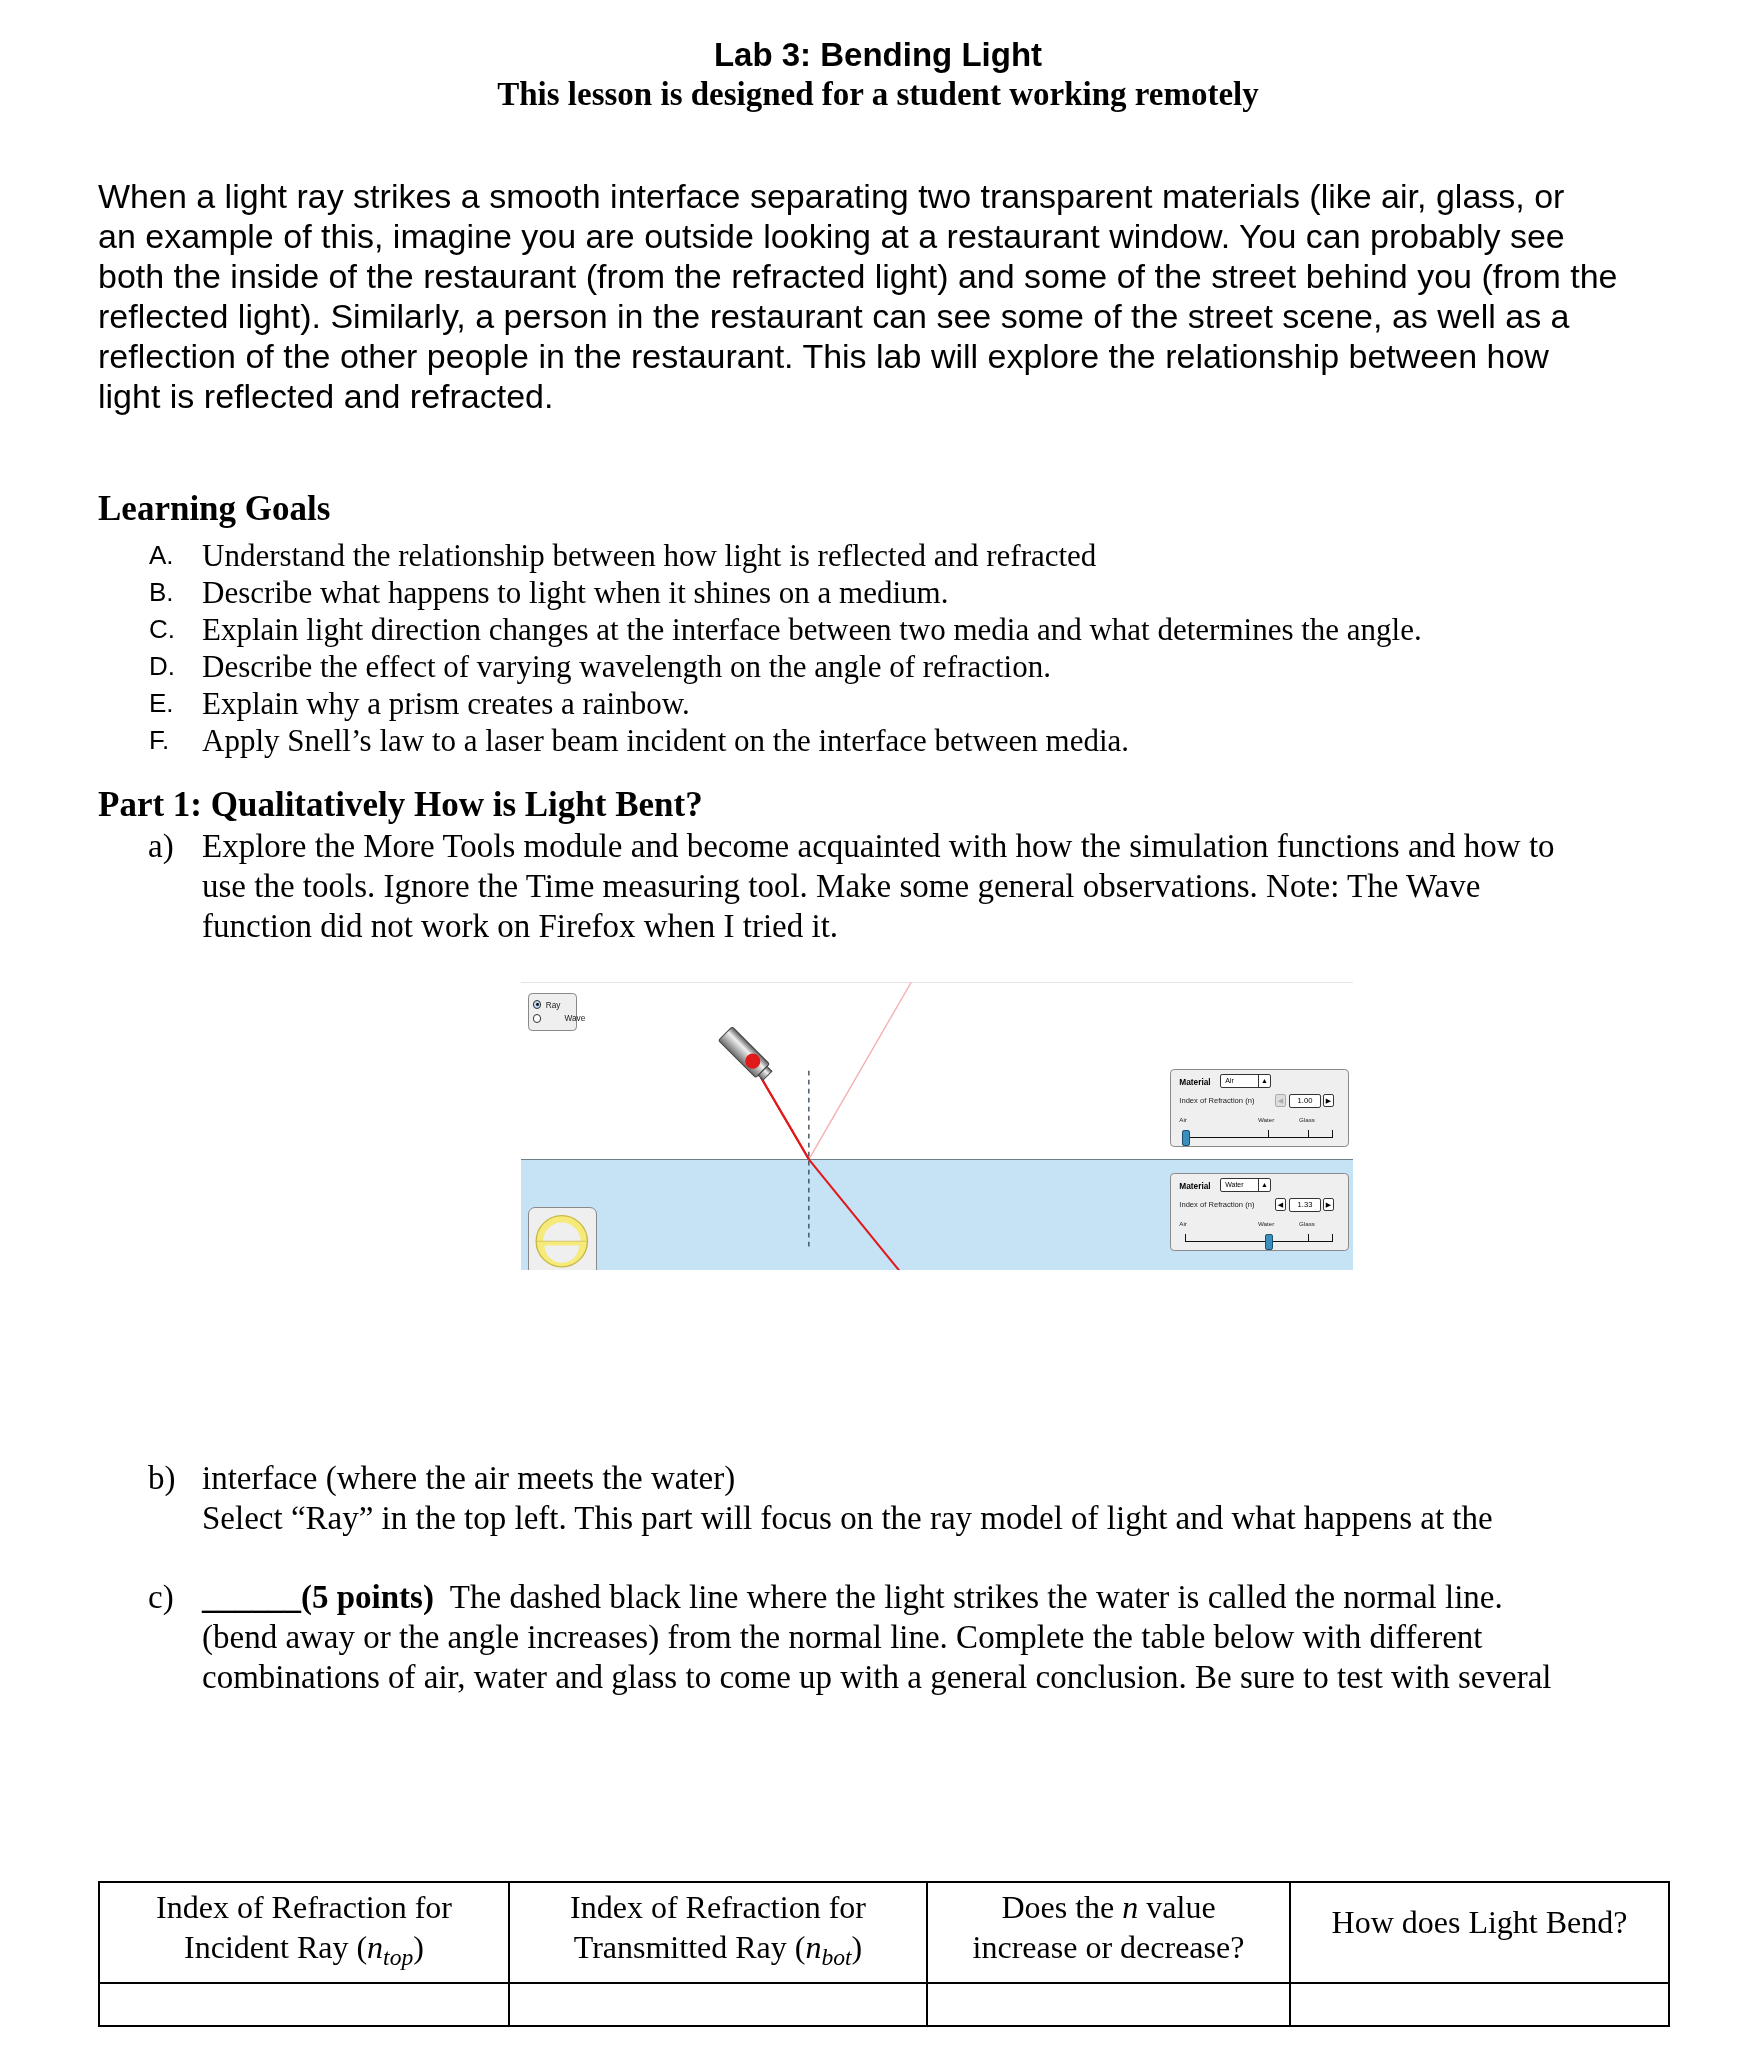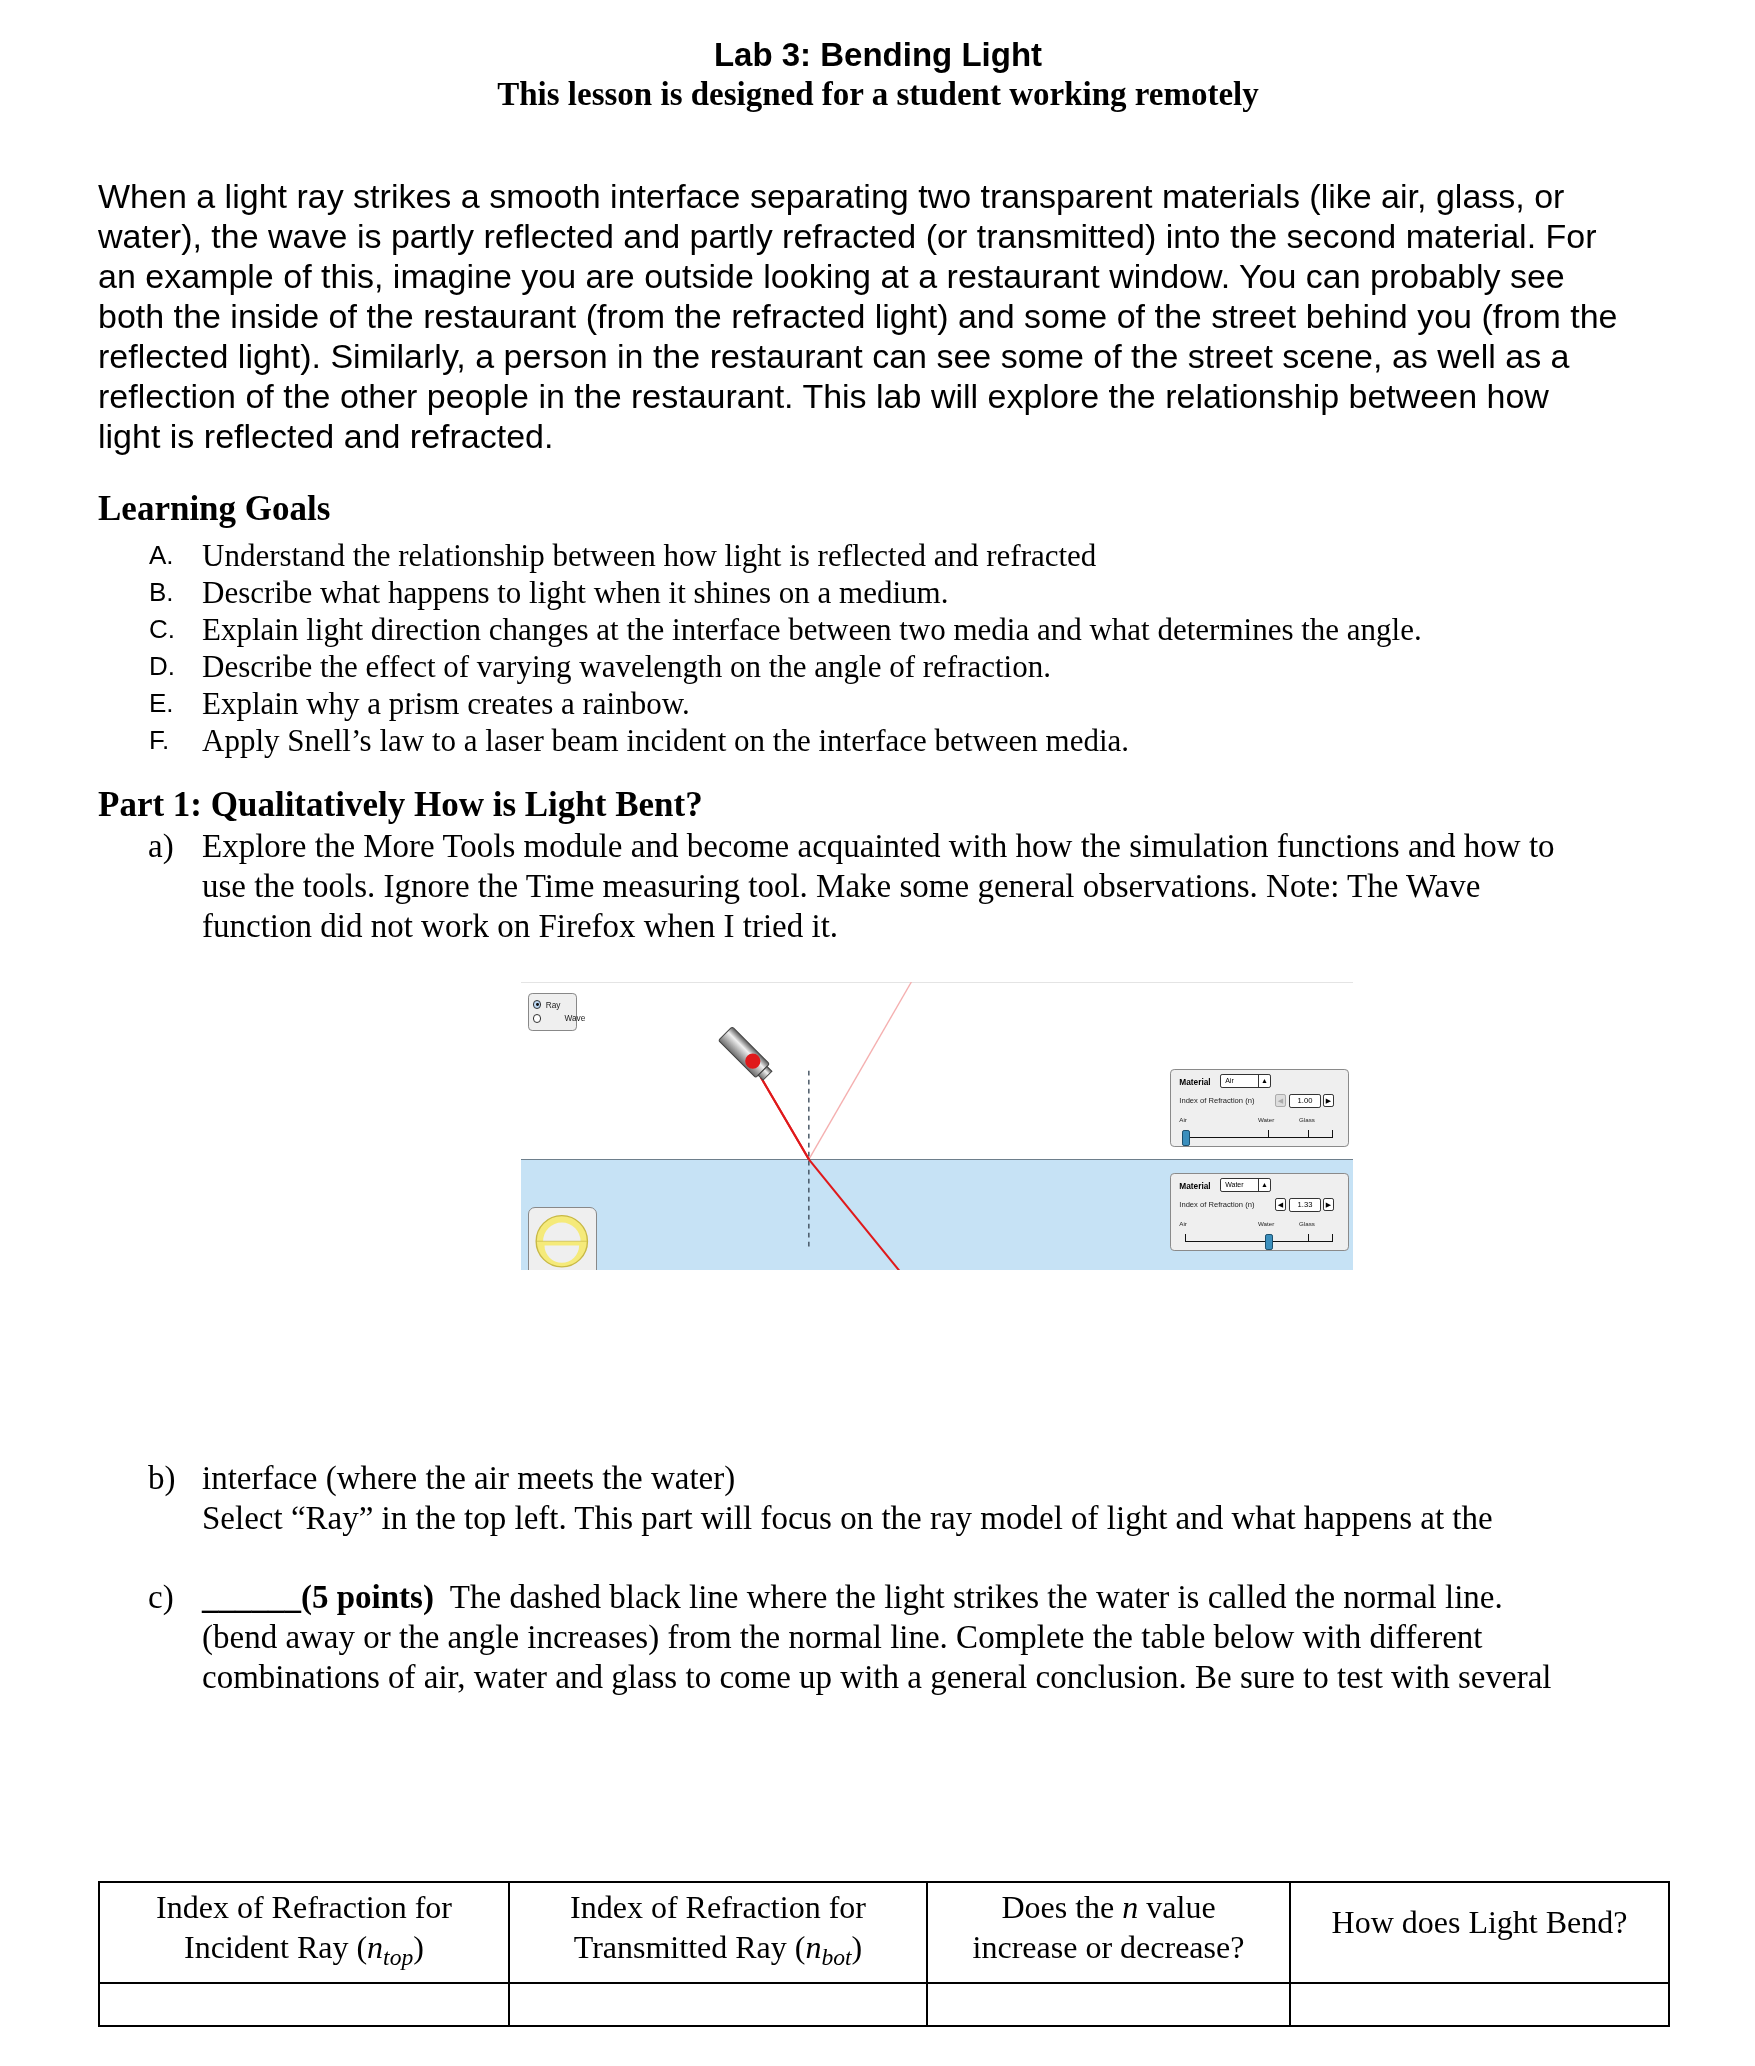--- a/index.html
+++ b/index.html
@@ -50,21 +50,20 @@
   .panel .thumb { position:absolute; top:60px; width:5.5px; height:14px; background:#3b8fbd; border:0.7px solid #1c4f6c; border-radius:2.1px; }
 </style>
 </head>
 <body>
 
 <div class="abs sans title">Lab 3: Bending Light</div>
 <div class="abs serif subtitle">This lesson is designed for a student working remotely</div>
 
 <div class="abs sans intro">
   <div>When a light ray strikes a smooth interface separating two transparent materials (like air, glass, or</div>
-  <div>water), the wave is partly reflected and partly refracted (or transmitted) into the second material. For</div>
   <div>an example of this, imagine you are outside looking at a restaurant window. You can probably see</div>
   <div>both the inside of the restaurant (from the refracted light) and some of the street behind you (from the</div>
   <div>reflected light). Similarly, a person in the restaurant can see some of the street scene, as well as a</div>
   <div>reflection of the other people in the restaurant.  This lab will explore the relationship between how</div>
   <div>light is reflected and refracted.</div>
 </div>
 
 <div class="abs serif h2" style="left:98px; top:489px;">Learning Goals</div>
 <div class="abs serif goals">
   <div class="goal">

